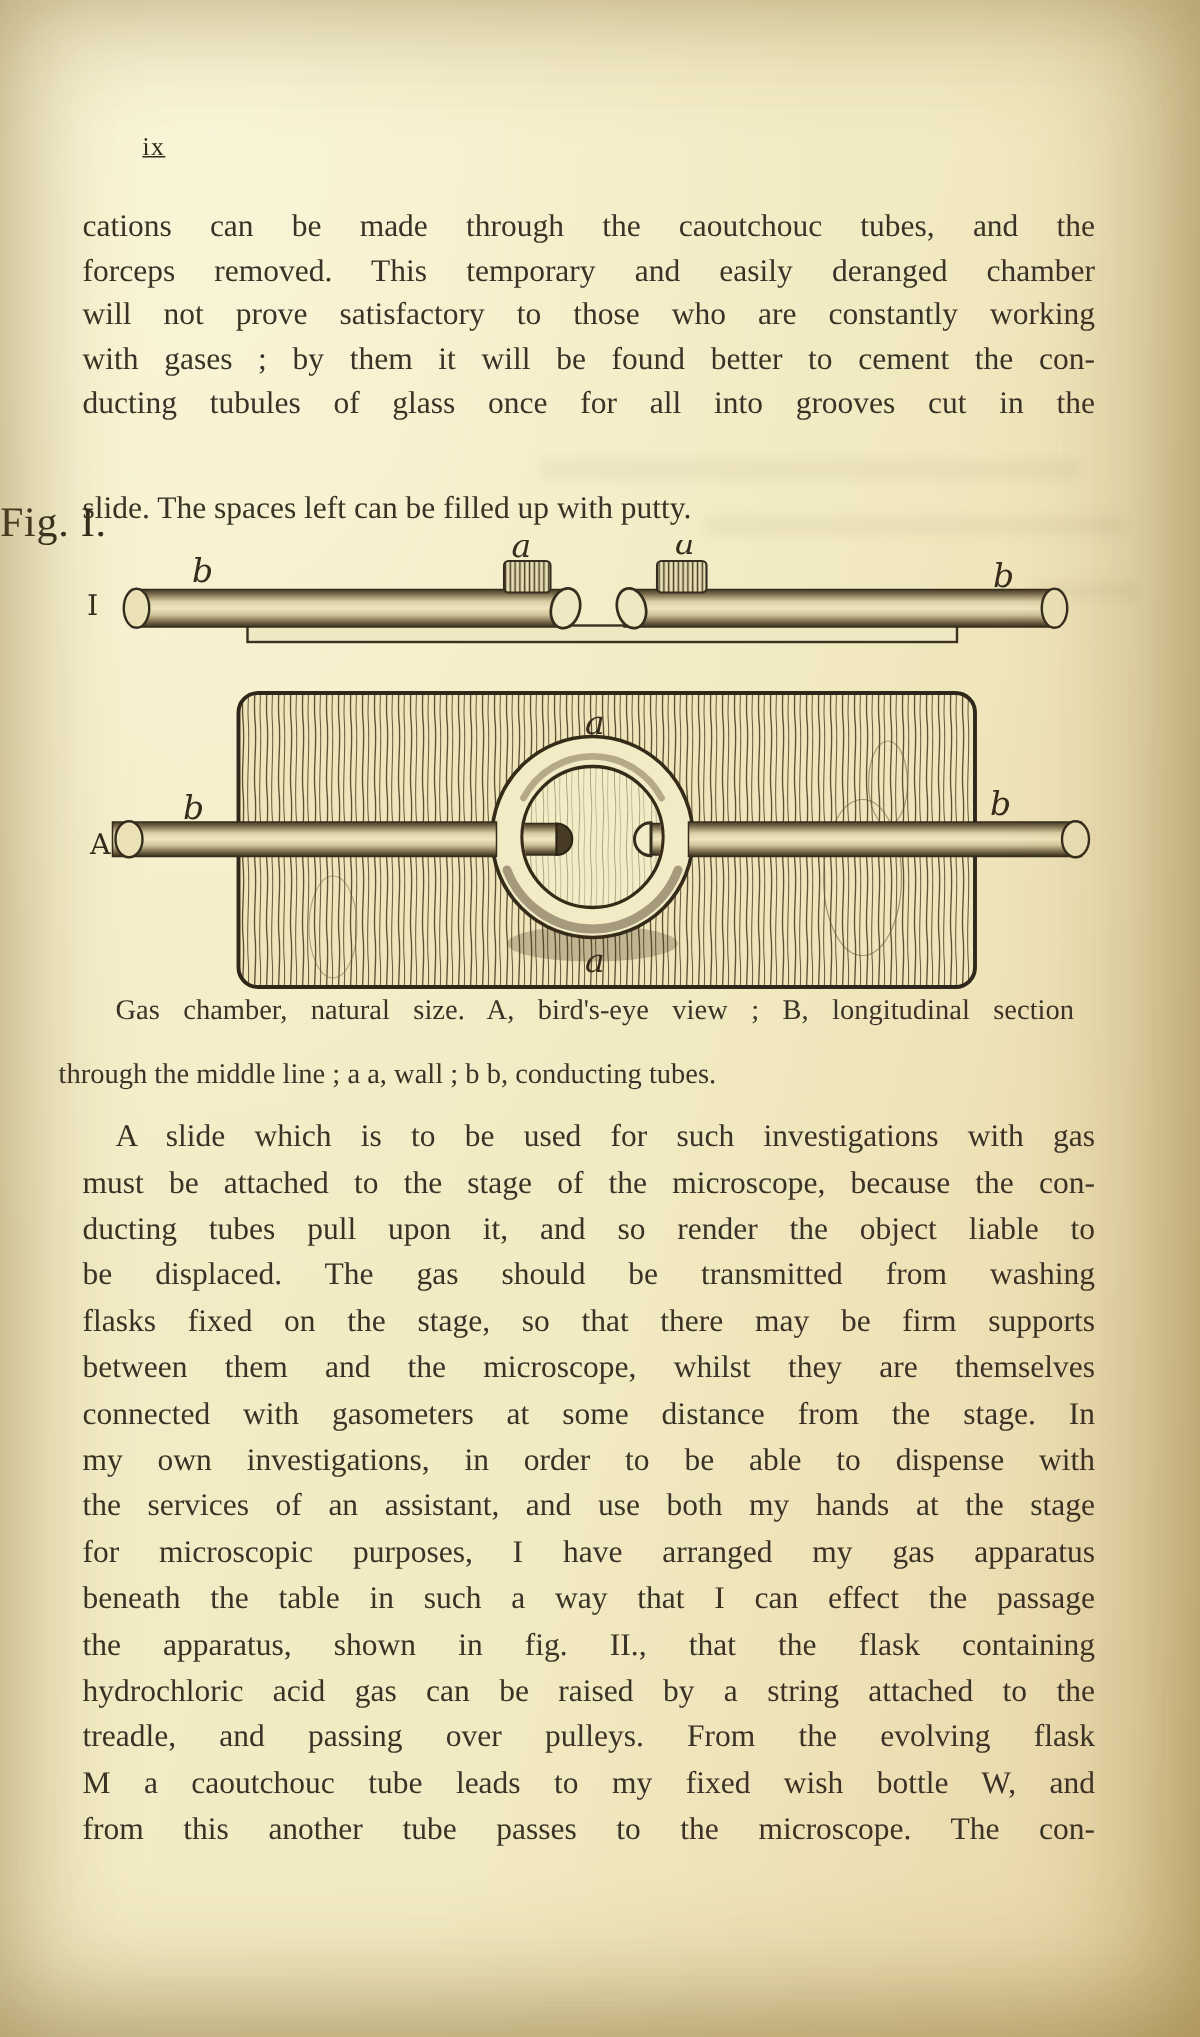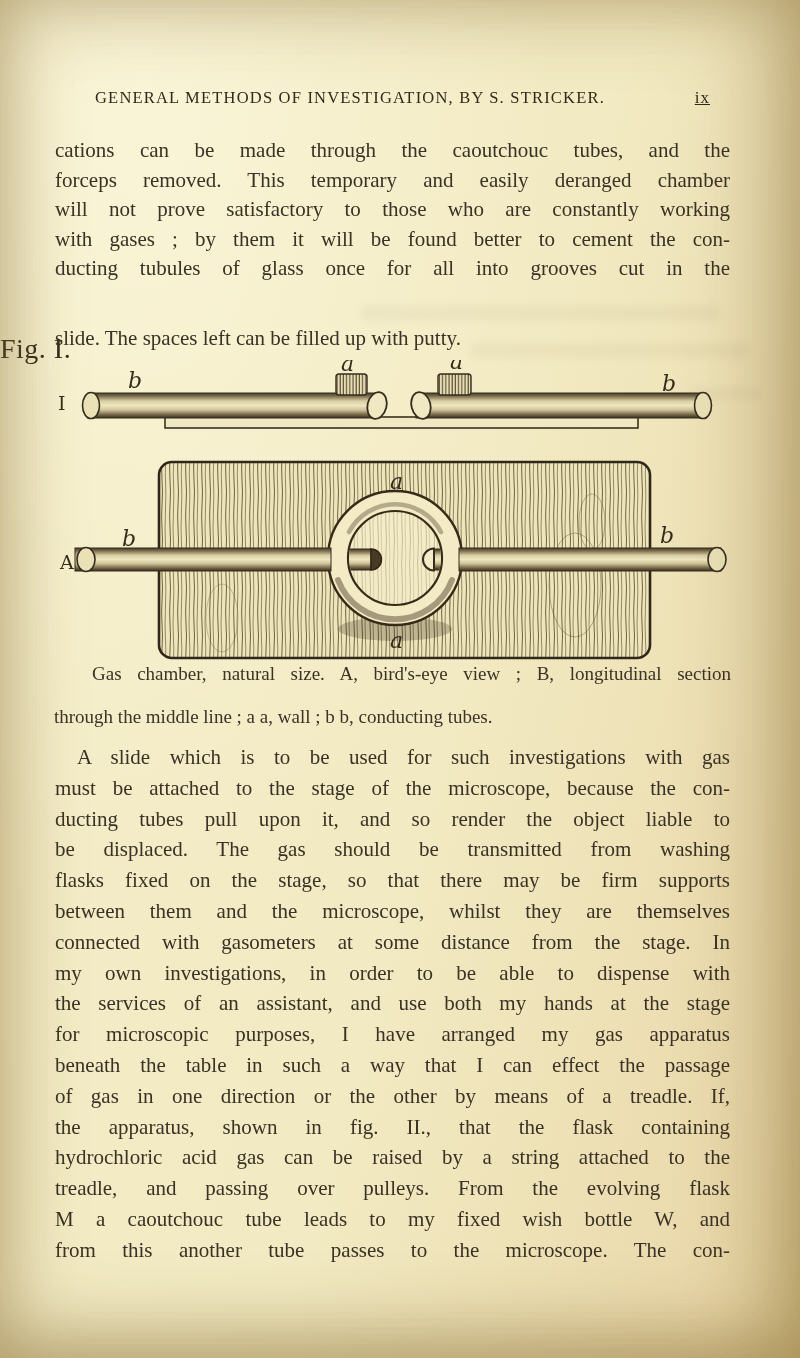--- a/index.html
+++ b/index.html
@@ -32,38 +32,37 @@
   .para{position:absolute;left:55px;width:675px;font-size:21px;color:#3a3226;}
   .para .ln{height:29.6px;line-height:29.6px;}
   .para2 .ln{height:30.8px;line-height:30.8px;}
   .jline{text-align:justify;text-align-last:justify;}
   .lline{text-align:left;margin-top:40px;}
   .ind{padding-left:22px;}
   .figtitle{
     position:absolute;top:333px;left:0;width:786px;
     font-size:28px;letter-spacing:.5px;color:#342c1e;
   }
-  .caption{position:absolute;left:54px;width:677px;font-size:19px;color:#3b3327;}
+  .caption{position:absolute;left:39px;width:677px;font-size:19px;color:#3b3327;}
   .caption .cl1{padding-left:38px;text-align:justify;text-align-last:justify;height:33px;line-height:22px;}
   .caption .cl2{text-align:left;height:24px;line-height:22px;margin-top:10px;}
   svg text{font-family:"DejaVu Serif","Liberation Serif",serif;}
   .itlab{font-style:italic;font-size:22px;fill:#352c1c;}
   .caplab{font-size:19px;fill:#352c1c;}
 </style>
 </head>
 <body>
 
 <div class="page">
 
   <div class="ghost" style="top:306px;left:360px;width:360px;height:14px;"></div>
   <div class="ghost" style="top:344px;left:470px;width:280px;height:13px;"></div>
   <div class="ghost" style="top:388px;left:690px;width:70px;height:12px;"></div>
 
   <div class="hdr">
-    <span>GENERAL METHODS OF INVESTIGATION, BY S. STRICKER.</span>
     <span class="pn">ix</span>
   </div>
 
   <div class="para para1" style="top:136px;">
     <div class="ln jline">cations can be made through the caoutchouc tubes, and the</div>
     <div class="ln jline">forceps removed. This temporary and easily deranged chamber</div>
     <div class="ln jline">will not prove satisfactory to those who are constantly working</div>
     <div class="ln jline">with gases ; by them it will be found better to cement the con-</div>
     <div class="ln jline">ducting tubules of glass once for all into grooves cut in the</div>
     <div class="ln lline">slide. The spaces left can be filled up with putty.</div>
@@ -167,21 +166,20 @@
     <div class="ln jline">must be attached to the stage of the microscope, because the con-</div>
     <div class="ln jline">ducting tubes pull upon it, and so render the object liable to</div>
     <div class="ln jline">be displaced. The gas should be transmitted from washing</div>
     <div class="ln jline">flasks fixed on the stage, so that there may be firm supports</div>
     <div class="ln jline">between them and the microscope, whilst they are themselves</div>
     <div class="ln jline">connected with gasometers at some distance from the stage. In</div>
     <div class="ln jline">my own investigations, in order to be able to dispense with</div>
     <div class="ln jline">the services of an assistant, and use both my hands at the stage</div>
     <div class="ln jline">for microscopic purposes, I have arranged my gas apparatus</div>
     <div class="ln jline">beneath the table in such a way that I can effect the passage</div>
-    <div class="ln jline">of gas in one direction or the other by means of a treadle. If,</div>
     <div class="ln jline">the apparatus, shown in fig. II., that the flask containing</div>
     <div class="ln jline">hydrochloric acid gas can be raised by a string attached to the</div>
     <div class="ln jline">treadle, and passing over pulleys. From the evolving flask</div>
     <div class="ln jline">M a caoutchouc tube leads to my fixed wish bottle W, and</div>
     <div class="ln jline">from this another tube passes to the microscope. The con-</div>
   </div>
 
 </div>
 
 </body></html>

